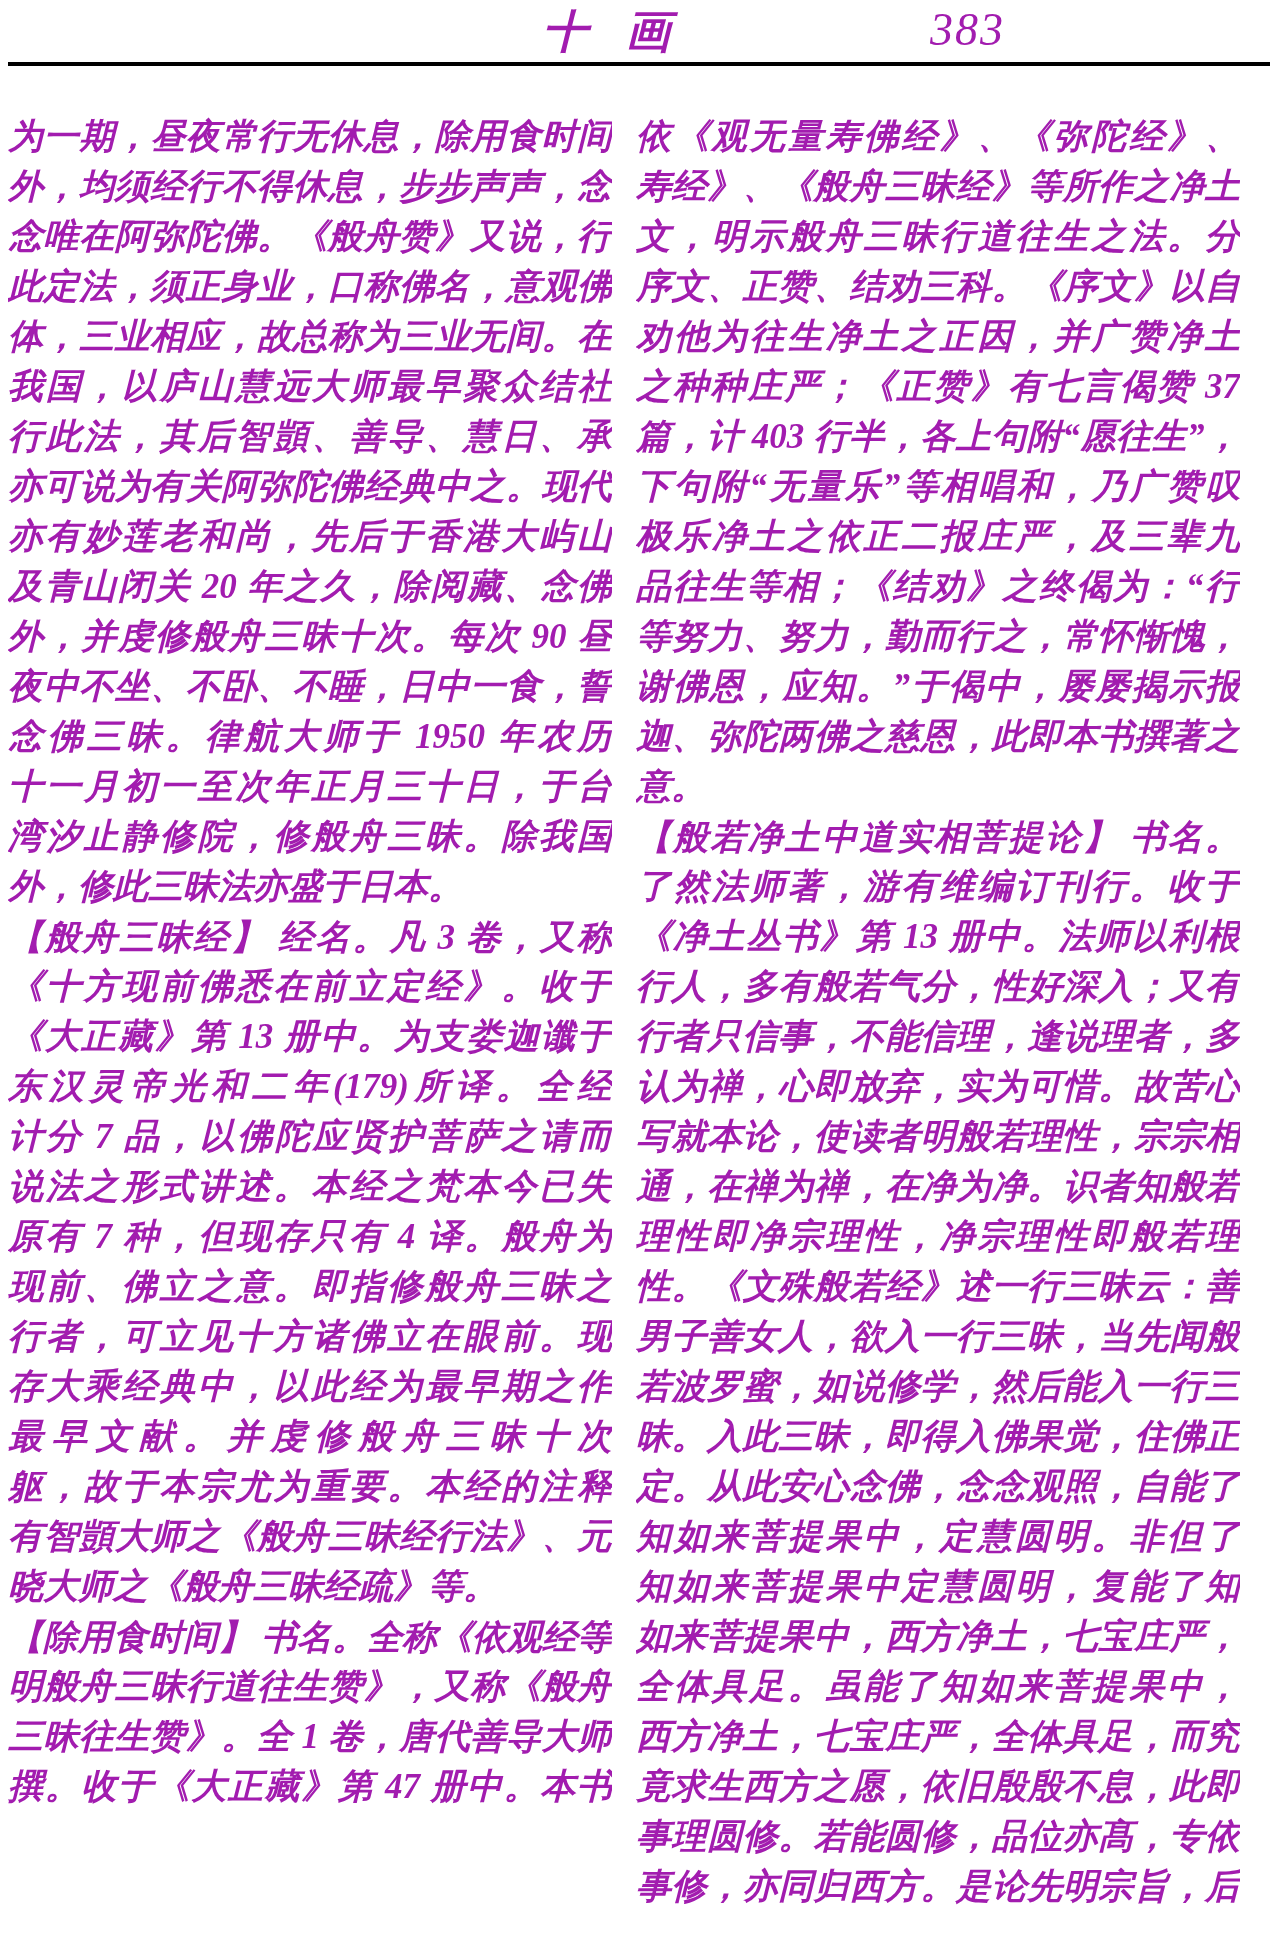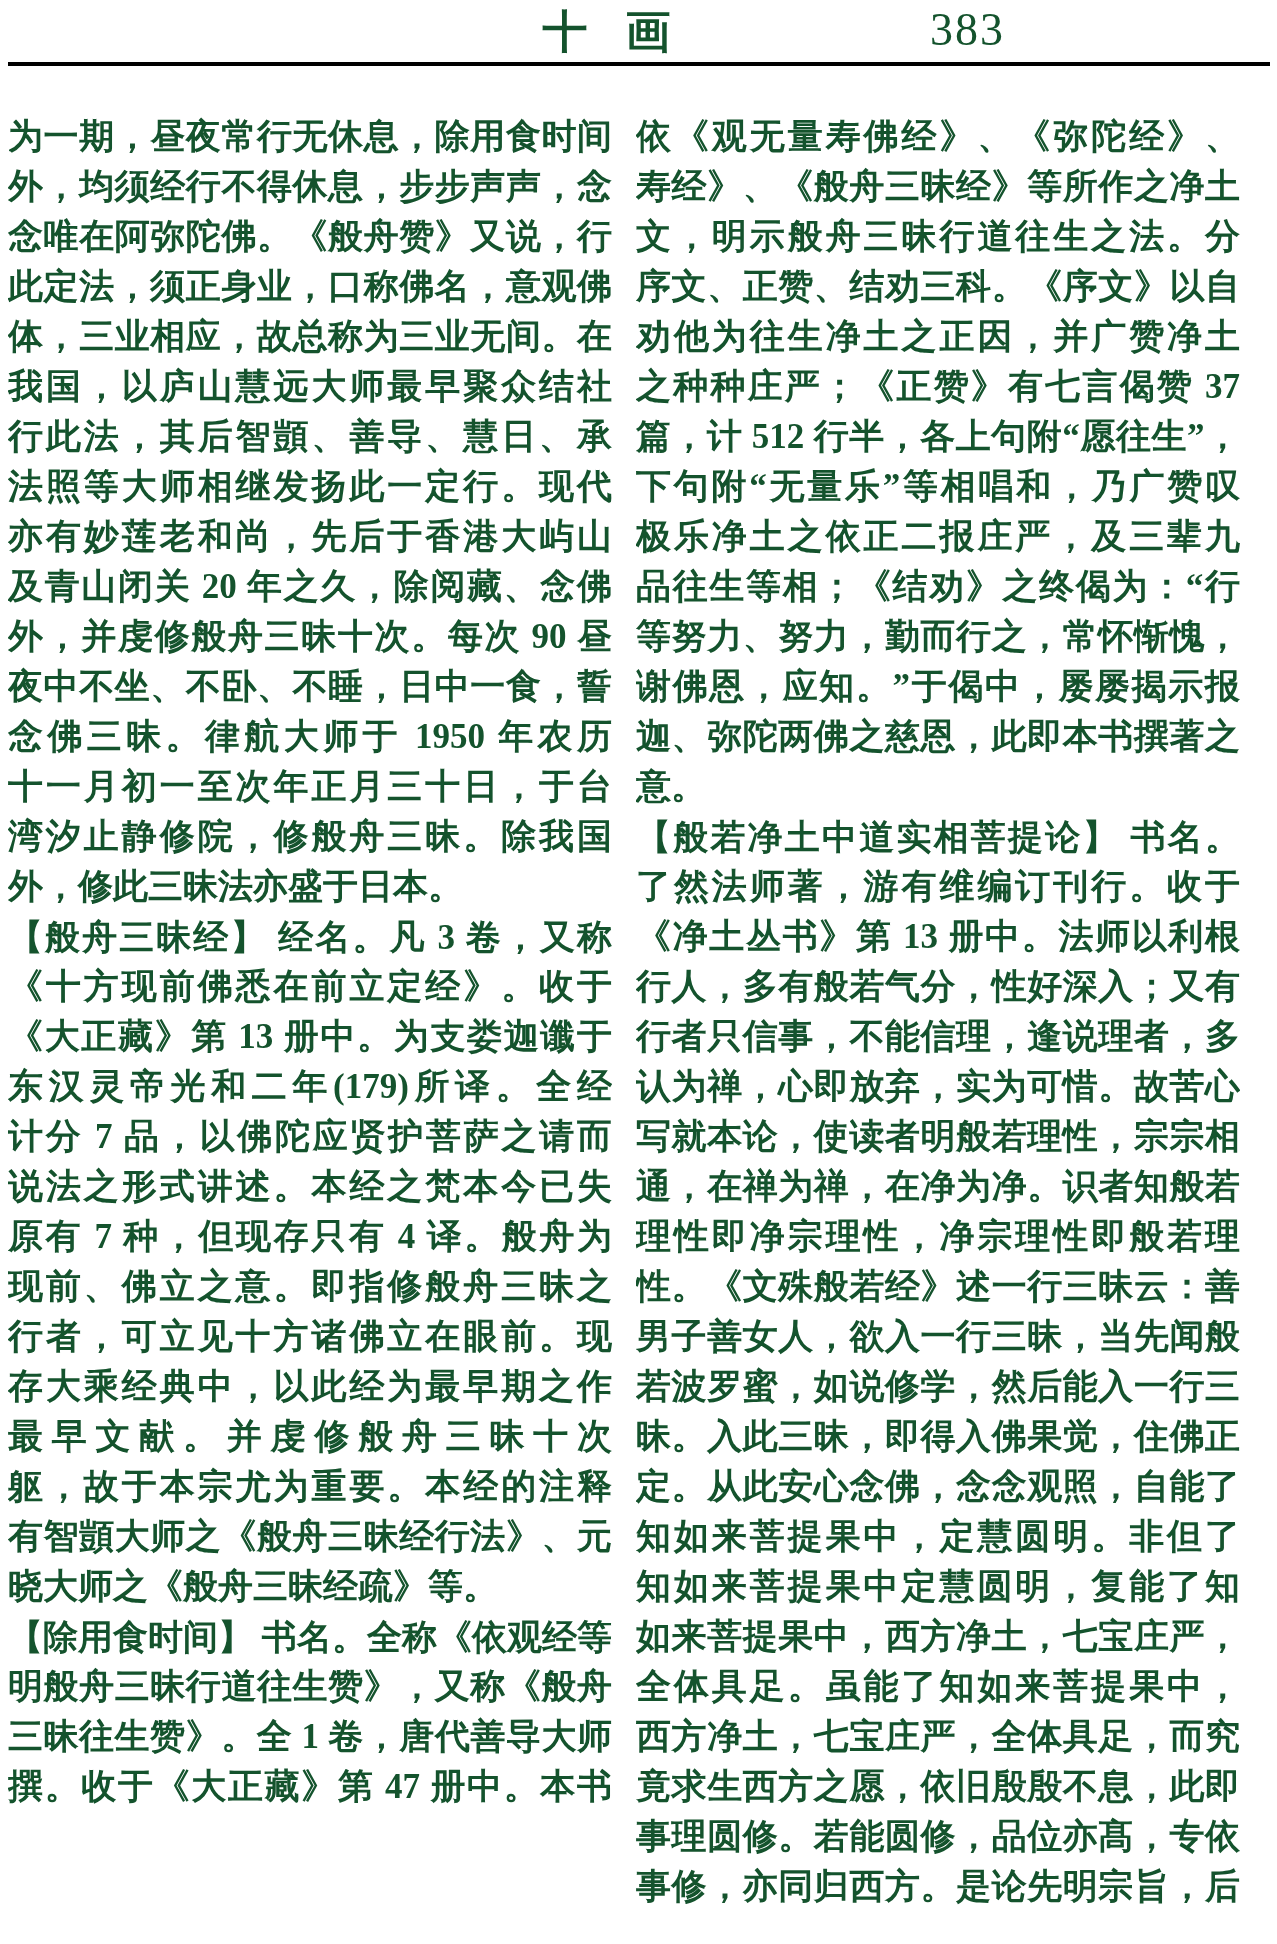--- a/index.html
+++ b/index.html
@@ -5,23 +5,24 @@
   html, body {
     margin: 0;
     padding: 0;
     background: #ffffff;
   }
   .page {
     position: relative;
     width: 1277px;
     height: 1944px;
     background: #ffffff;
-    color: #14532d;
+    color: #a21caf;
     font-family: "Liberation Serif", "DejaVu Serif", serif;
     overflow: hidden;
+    font-style: italic;
   }
   .running-head {
     position: absolute;
     top: 6px;
     left: 50%;
     transform: translateX(calc(-50% - 32px));
     font-size: 45px;
     font-weight: 700;
     white-space: nowrap;
     line-height: 52px;
@@ -88,21 +89,21 @@
 
   <div class="columns">
     <div class="column">
         <div class="line">为一期，昼夜常行无休息，除用食时间</div>
         <div class="line">外，均须经行不得休息，步步声声，念</div>
         <div class="line">念唯在阿弥陀佛。《般舟赞》又说，行</div>
         <div class="line">此定法，须正身业，口称佛名，意观佛</div>
         <div class="line">体，三业相应，故总称为三业无间。在</div>
         <div class="line">我国，以庐山慧远大师最早聚众结社</div>
         <div class="line">行此法，其后智顗、善导、慧日、承远、</div>
-        <div class="line">法照等大师相继发扬此一定行。现代</div>
+        <div class="line">亦可说为有关阿弥陀佛经典中之。现代</div>
         <div class="line">亦有妙莲老和尚，先后于香港大屿山</div>
         <div class="line">及青山闭关 20 年之久，除阅藏、念佛</div>
         <div class="line">外，并虔修般舟三昧十次。每次 90 昼</div>
         <div class="line">夜中不坐、不卧、不睡，日中一食，誓证</div>
         <div class="line">念佛三昧。律航大师于 1950 年农历</div>
         <div class="line">十一月初一至次年正月三十日，于台</div>
         <div class="line">湾汐止静修院，修般舟三昧。除我国</div>
         <div class="line no-justify">外，修此三昧法亦盛于日本。</div>
         <div class="line"><strong class="entry-head">【般舟三昧经】</strong> 经名。凡 3 卷，又称</div>
         <div class="line">《十方现前佛悉在前立定经》。收于</div>
@@ -123,21 +124,21 @@
         <div class="line">三昧往生赞》。全 1 卷，唐代善导大师</div>
         <div class="line">撰。收于《大正藏》第 47 册中。本书</div>
       </div>
     <div class="column">
         <div class="line">依《观无量寿佛经》、《弥陀经》、《无量</div>
         <div class="line">寿经》、《般舟三昧经》等所作之净土赞</div>
         <div class="line">文，明示般舟三昧行道往生之法。分</div>
         <div class="line">序文、正赞、结劝三科。《序文》以自劝</div>
         <div class="line">劝他为往生净土之正因，并广赞净土</div>
         <div class="line">之种种庄严；《正赞》有七言偈赞 37</div>
-        <div class="line">篇，计 512 行半，各上句附“愿往生”，</div>
+        <div class="line">篇，计 403 行半，各上句附“愿往生”，</div>
         <div class="line">下句附“无量乐”等相唱和，乃广赞叹</div>
         <div class="line">极乐净土之依正二报庄严，及三辈九</div>
         <div class="line">品往生等相；《结劝》之终偈为：“行者</div>
         <div class="line">等努力、努力，勤而行之，常怀惭愧，仰</div>
         <div class="line">谢佛恩，应知。”于偈中，屡屡揭示报释</div>
         <div class="line">迦、弥陀两佛之慈恩，此即本书撰著之</div>
         <div class="line no-justify">意。</div>
         <div class="line"><strong class="entry-head">【般若净土中道实相菩提论】</strong> 书名。</div>
         <div class="line">了然法师著，游有维编订刊行。收于</div>
         <div class="line">《净土丛书》第 13 册中。法师以利根</div>

